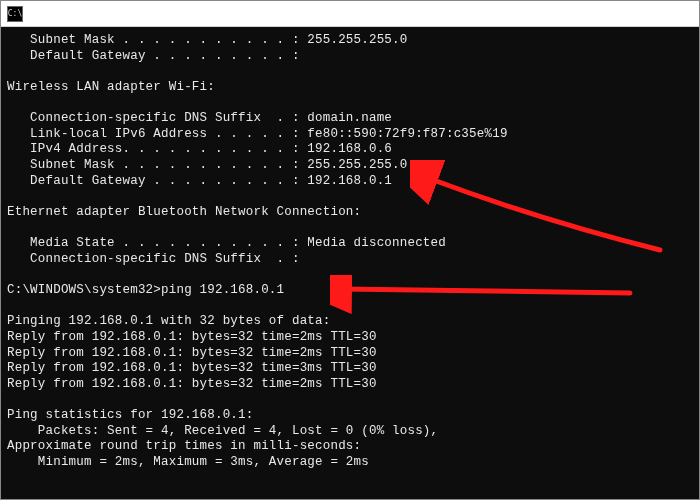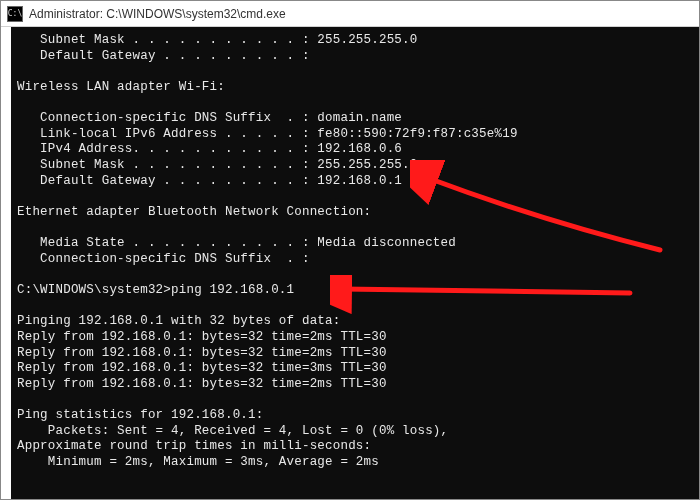--- a/index.html
+++ b/index.html
@@ -45,21 +45,20 @@
     .terminal {
       background: #0d0d0d;
       color: #e8e8e8;
       height: calc(100% - 26px);
       padding: 6px 0 6px 6px;
       white-space: pre;
       line-height: 1.25;
       letter-spacing: 0.2px;
       font-size: 12.5px;
       overflow: hidden;
-      margin-left: 10px;
     }
     .line { white-space: pre; }
     .arrow {
       position: absolute;
       pointer-events: none;
     }
     .watermark {
       position: absolute;
       right: 6px;
       top: 30px;
@@ -68,21 +67,20 @@
       font-size: 11px;
       letter-spacing: 0.5px;
     }
   </style>
 </head>
 <body>
 
 <div class="window">
   <div class="titlebar">
     <span class="icon">C:\</span>
-    <span>Administrator: C:\WINDOWS\system32\cmd.exe</span>
   </div>
   <div class="terminal" id="terminal"><div class="line">   Subnet Mask . . . . . . . . . . . : 255.255.255.0</div><div class="line">   Default Gateway . . . . . . . . . :</div><div class="line">&nbsp;</div><div class="line">Wireless LAN adapter Wi-Fi:</div><div class="line">&nbsp;</div><div class="line">   Connection-specific DNS Suffix  . : domain.name</div><div class="line">   Link-local IPv6 Address . . . . . : fe80::590:72f9:f87:c35e%19</div><div class="line">   IPv4 Address. . . . . . . . . . . : 192.168.0.6</div><div class="line">   Subnet Mask . . . . . . . . . . . : 255.255.255.0</div><div class="line">   Default Gateway . . . . . . . . . : 192.168.0.1</div><div class="line">&nbsp;</div><div class="line">Ethernet adapter Bluetooth Network Connection:</div><div class="line">&nbsp;</div><div class="line">   Media State . . . . . . . . . . . : Media disconnected</div><div class="line">   Connection-specific DNS Suffix  . :</div><div class="line">&nbsp;</div><div class="line">C:\WINDOWS\system32&gt;ping 192.168.0.1</div><div class="line">&nbsp;</div><div class="line">Pinging 192.168.0.1 with 32 bytes of data:</div><div class="line">Reply from 192.168.0.1: bytes=32 time=2ms TTL=30</div><div class="line">Reply from 192.168.0.1: bytes=32 time=2ms TTL=30</div><div class="line">Reply from 192.168.0.1: bytes=32 time=3ms TTL=30</div><div class="line">Reply from 192.168.0.1: bytes=32 time=2ms TTL=30</div><div class="line">&nbsp;</div><div class="line">Ping statistics for 192.168.0.1:</div><div class="line">    Packets: Sent = 4, Received = 4, Lost = 0 (0% loss),</div><div class="line">Approximate round trip times in milli-seconds:</div><div class="line">    Minimum = 2ms, Maximum = 3ms, Average = 2ms</div><div class="line">&nbsp;</div></div>
 </div>
 
 <svg class="arrow" style="left:410px; top:160px;" width="280" height="120">
   <defs>
     <marker id="ah1" markerWidth="12" markerHeight="10" refX="2" refY="5" orient="auto">
       <polygon points="0,0 12,5 0,10" fill="#ff1a1a"></polygon>
     </marker>
   </defs>

